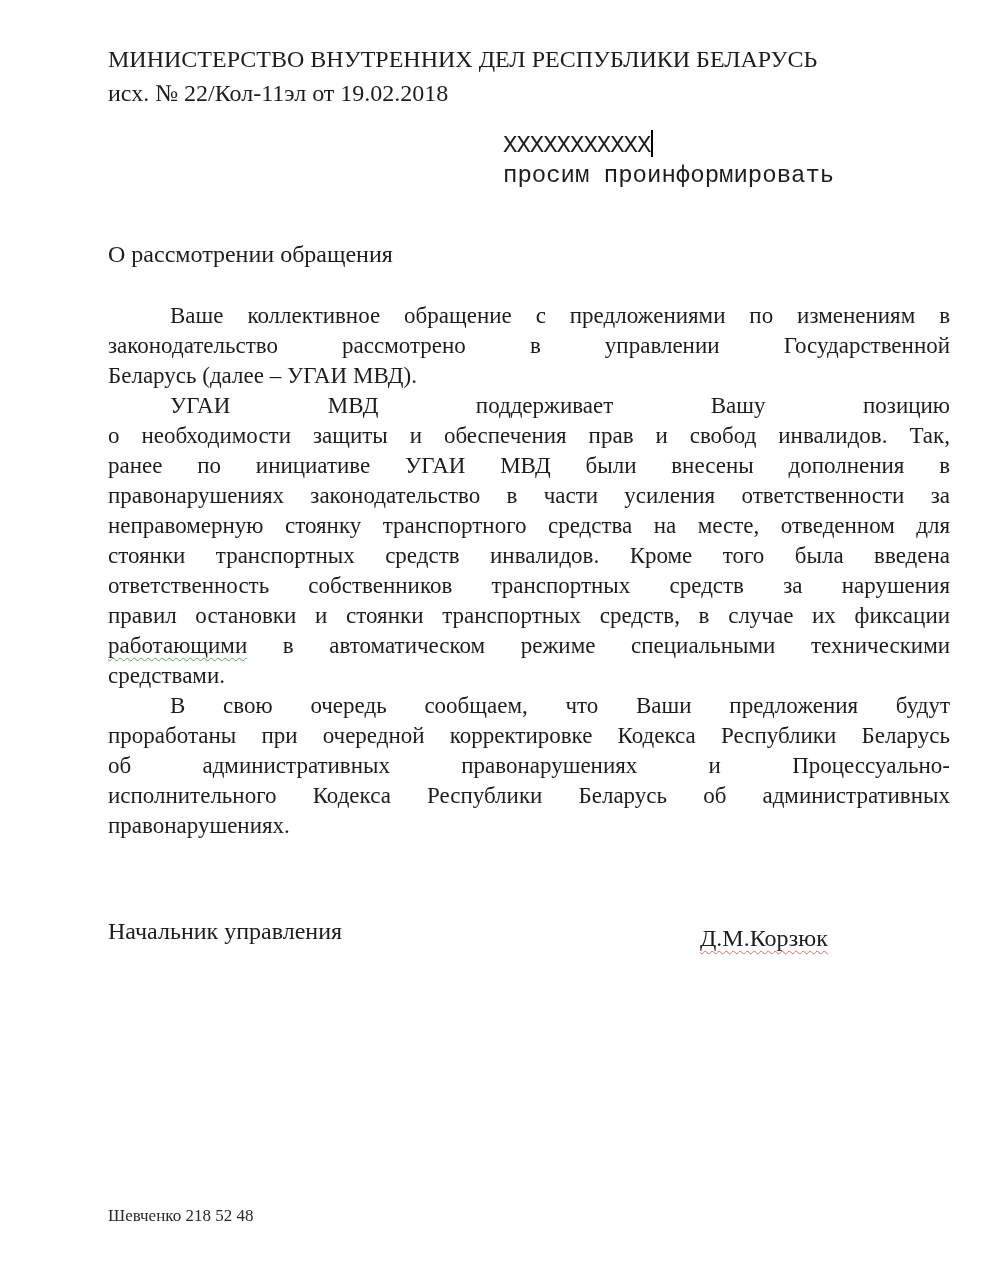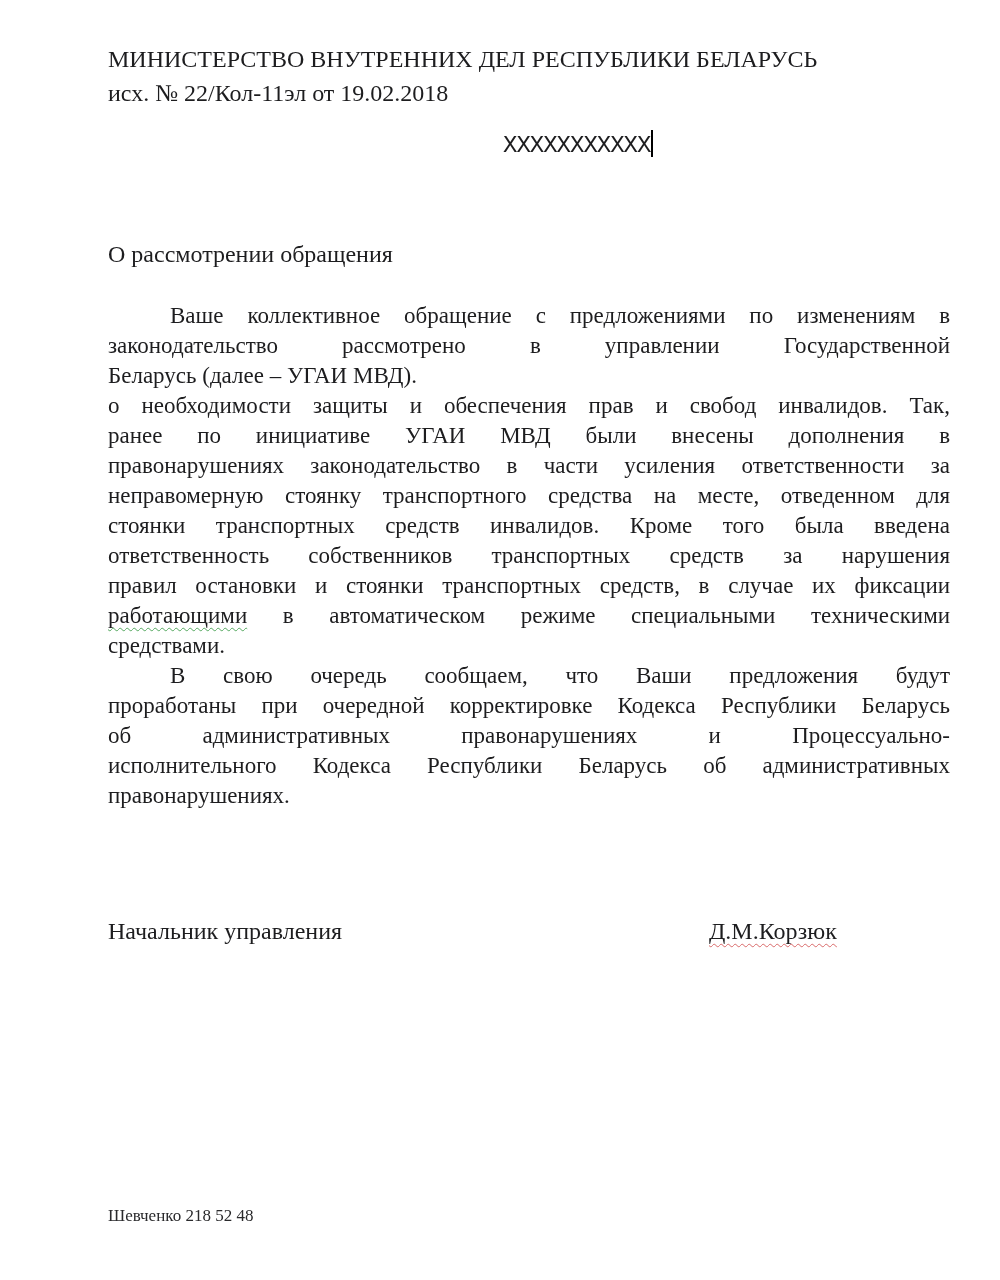--- a/index.html
+++ b/index.html
@@ -80,22 +80,21 @@
     position: absolute;
     left: 108px;
     top: 916px;
     width: 842px;
     font-size: 24px;
     line-height: 30px;
   }
   .sig-name {
     position: absolute;
     left: 592px;
-    top: 0;
-    margin-left: 9px;
+    top: 7px;
   }
   .footer {
     position: absolute;
     left: 108px;
     top: 1206px;
     font-size: 17px;
     color: #2a2a2c;
     text-align: right;
   }
 </style>
@@ -104,31 +103,33 @@
 
 <div class="page" style="--paper: #ffffff; --ink: #1d1d1f; --caret: #000000; --grammar: #55a860; --spelling: #d96a6a;">
 
   <div class="header">
     <div class="ministry">МИНИСТЕРСТВО ВНУТРЕННИХ ДЕЛ РЕСПУБЛИКИ БЕЛАРУСЬ</div>
     <div class="ref">исх. № 22/Кол-11эл от 19.02.2018</div>
   </div>
 
   <div class="recipient">
     <div><span class="masked">ХХХХХХХХХХХ</span><span class="cursor"></span></div>
+    <div>просим проинформировать</div>
   </div>
 
   <div class="subject">О рассмотрении обращения</div>
 
   <div class="body">
       <div>
         <div class="line indent">Ваше коллективное обращение с предложениями по изменениям в</div>
         <div class="line">законодательство рассмотрено в управлении Государственной</div>
         <div class="line last">Беларусь (далее – УГАИ МВД).</div>
       </div>
       <div>
+        <div class="line indent">УГАИ МВД поддерживает Вашу позицию</div>
         <div class="line">о необходимости защиты и обеспечения прав и свобод инвалидов. Так,</div>
         <div class="line">ранее по инициативе УГАИ МВД были внесены дополнения в</div>
         <div class="line">правонарушениях законодательство в части усиления ответственности за</div>
         <div class="line">неправомерную стоянку транспортного средства на месте, отведенном для</div>
         <div class="line">стоянки транспортных средств инвалидов. Кроме того была введена</div>
         <div class="line">ответственность собственников транспортных средств за нарушения</div>
         <div class="line">правил остановки и стоянки транспортных средств, в случае их фиксации</div>
         <div class="line"><span class="wavy wavy-green">работающими</span> в автоматическом режиме специальными техническими</div>
         <div class="line last">средствами.</div>
       </div>

